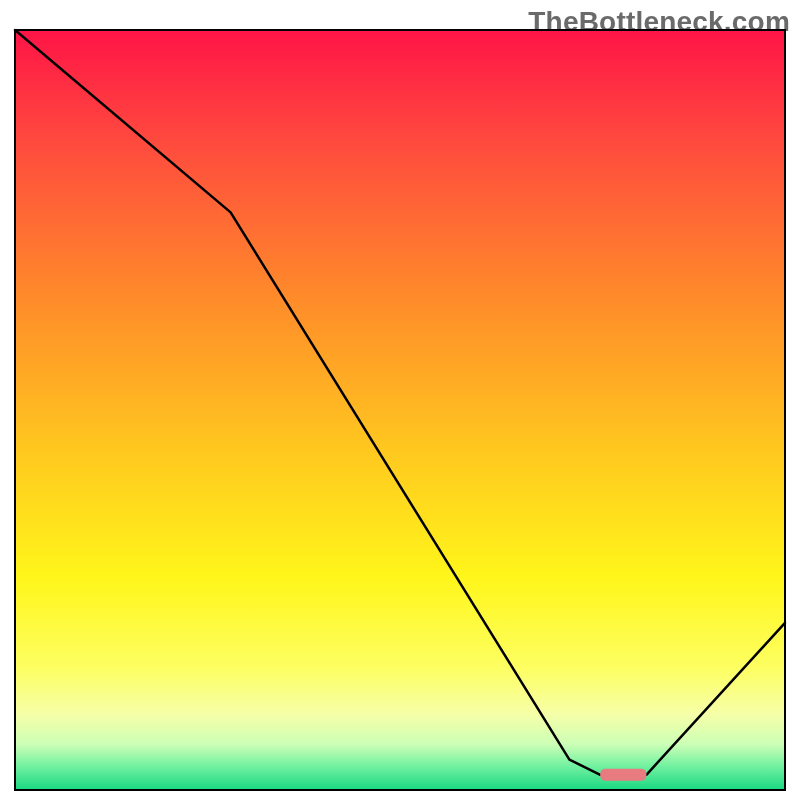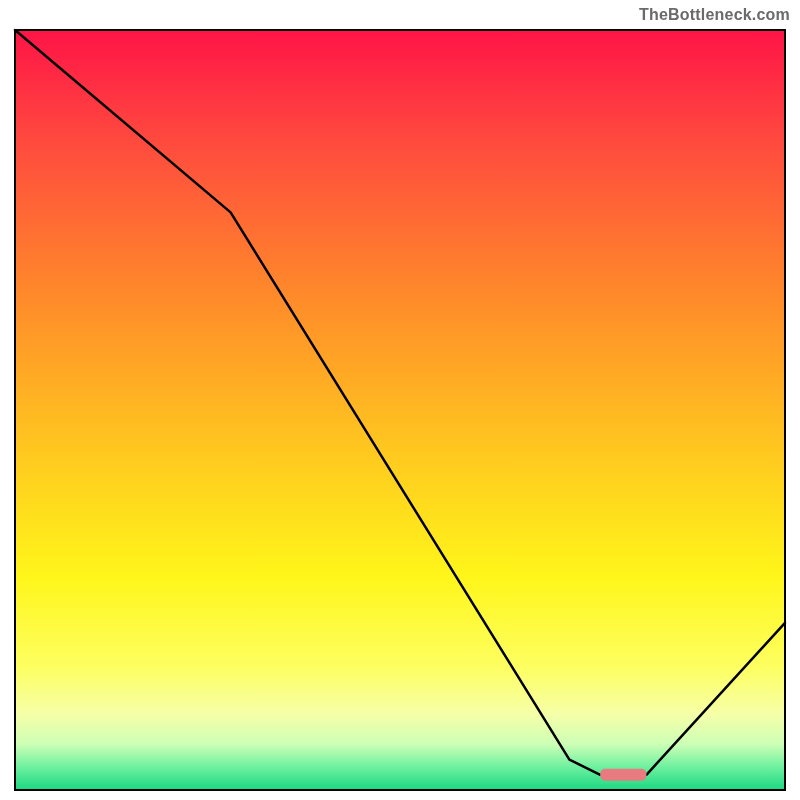--- a/index.html
+++ b/index.html
@@ -12,21 +12,21 @@
   }
   .wrap {
     position: relative;
     width: 800px;
     height: 800px;
   }
   .watermark {
     position: absolute;
     top: 6px;
     right: 10px;
-    font-size: 16px;
+    font-size: 28px;
     font-weight: 600;
     color: #6a6a6a;
     letter-spacing: 0.2px;
     user-select: none;
   }
   svg.chart {
     position: absolute;
     left: 0;
     top: 0;
   }

